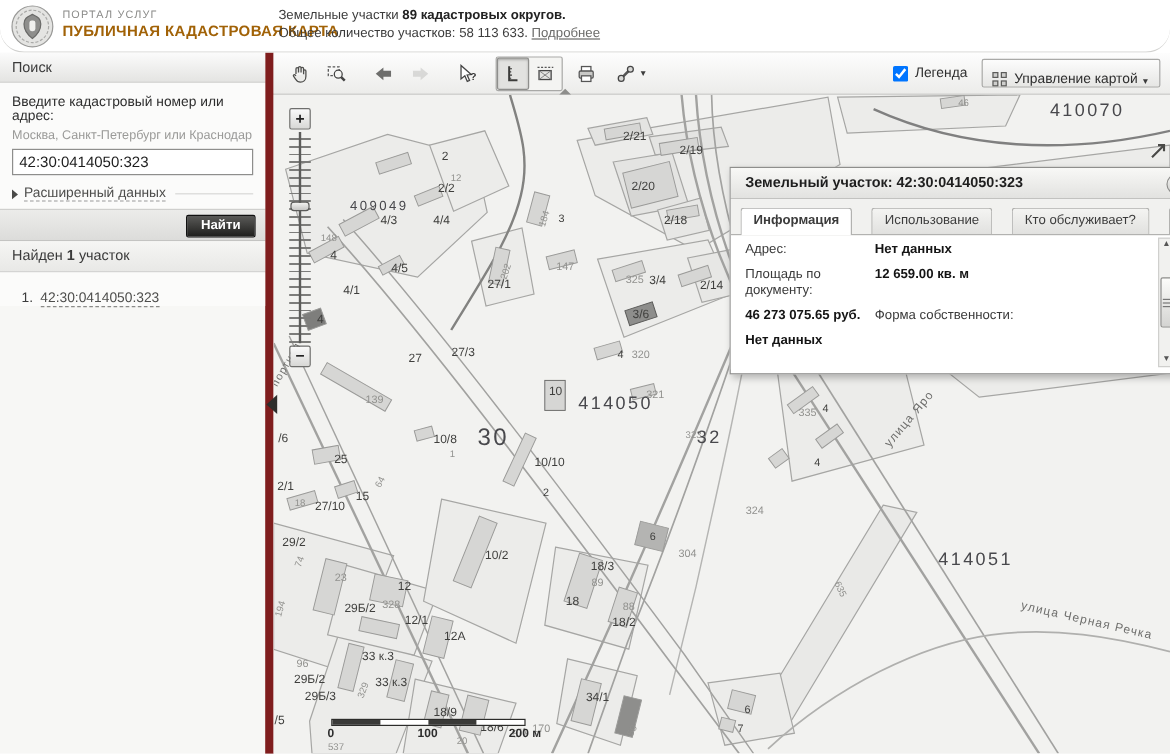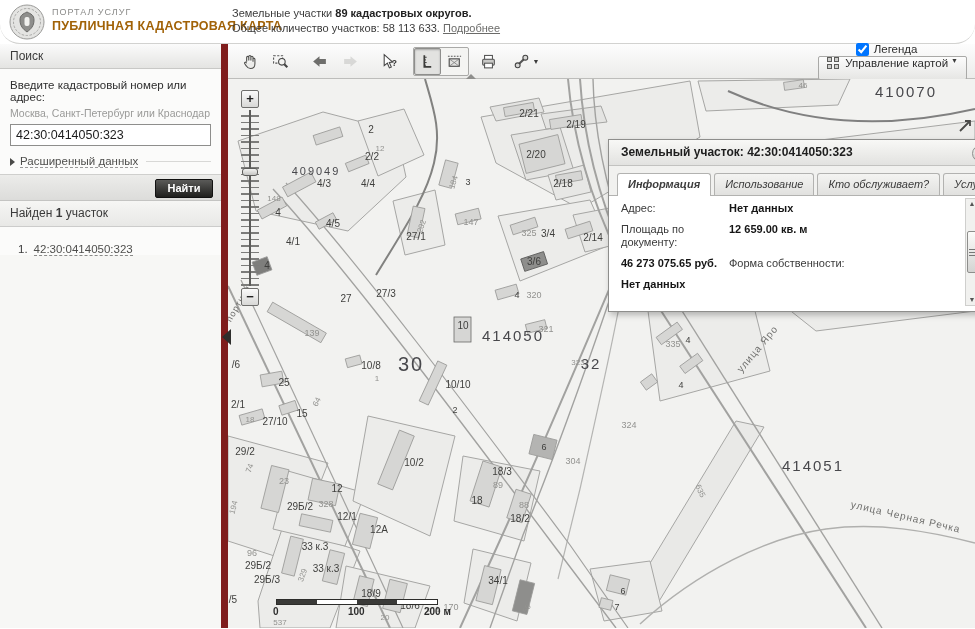--- a/index.html
+++ b/index.html
@@ -51,24 +51,24 @@
     border-bottom:1px solid #bdbdbb; display:flex; align-items:center; padding:0 8px; }
   .tbtn { width:27px; height:27px; margin-right:4px; display:flex; align-items:center; justify-content:center;
     background:transparent; border:1px solid transparent; border-radius:2px; cursor:pointer; }
   .tbtn.disabled { opacity:.45; }
   .tgroup-box { display:flex; border:1px solid #a9a9a7; border-radius:2px; background:#f4f4f2; margin:0 6px; }
   .tgroup-box .tbtn { margin:0; }
   .tbtn.active { background:#e2e2e0; border:1px solid #8e8e8c; box-shadow:inset 0 1px 2px rgba(0,0,0,.25); }
   .tsep { width:8px; }
   .tbtn.wide { width:40px; }
   .caret { font-size:7px; color:#3c3c3c; margin-left:3px; }
-  #tb-right { margin-left:auto; display:flex; align-items:center;flex-direction:column; }
+  #tb-right { margin-left:auto; display:flex; align-items:center; }
   #legend-wrap { display:flex; align-items:center; margin-right:12px; font-size:11.5px; color:#2e2e2e; }
   #legend-checkbox { width:13px; height:13px; margin-right:5px; }
-  #mapmgr-btn { display:flex; align-items:flex-start; height:24px; padding:0 8px; font-size:11.5px; color:#2e2e2e;
+  #mapmgr-btn { display:flex; align-items:flex-end; height:24px; padding:0 8px; font-size:11.5px; color:#2e2e2e;
     background:linear-gradient(#fcfcfc,#e6e6e4); border:1px solid #a9a9a7; border-radius:2px; cursor:pointer; }
   .grid-icon { display:grid; grid-template-columns:5px 5px; grid-gap:2px; margin-right:6px; }
   .grid-icon span { width:5px; height:5px; border:1px solid #5c5c5a; background:#cfcfcd; }
   #toolbar-notch { position:absolute; left:238px; bottom:-1px; width:0; height:0;
     border-left:5px solid transparent; border-right:5px solid transparent; border-bottom:5px solid #8e8e8c; }
 
   
   #mapwrap { position:relative; width:747px; height:549px; overflow:hidden; background:#f2f2f0; }
   #map-svg { position:absolute; left:0; top:0; }
   .mlabel { fill:#3f3f3d; }
@@ -100,23 +100,23 @@
 
   
   #popup { position:absolute; left:380px; top:60px; width:374px; height:173px; z-index:20;
     background:#fff; border:1px solid #8e8e8c; box-shadow:2px 3px 6px rgba(0,0,0,.25); }
   #popup-title { height:26px; line-height:25px; padding:0 12px; font-size:12px; font-weight:bold; color:#1e1e1e;
     background:linear-gradient(#f8f8f6,#e2e2e0); border-bottom:1px solid #c2c2c0; }
   #popup-close { position:absolute; top:5px; right:-8px; width:17px; height:17px; border-radius:50%;
     background:linear-gradient(#f4f4f2,#cfcfcd); border:1px solid #8e8e8c; font-size:9px; line-height:15px;
     text-align:center; color:#444; cursor:pointer; }
   #popup-tabs { display:flex; padding:6px 8px 0 8px; background:#f1f1ef; }
-  .ptab { padding:4px 10px 5px 10px; margin-right:3px; font-size:11px; color:#3c3c3c; white-space:nowrap;
+  .ptab { padding:4px 10px 5px 10px; margin-right:16px; font-size:11px; color:#3c3c3c; white-space:nowrap;
     background:linear-gradient(#f4f4f2,#e0e0de); border:1px solid #b2b2b0; border-bottom:none;
-    border-radius:3px 3px 0 0; cursor:pointer; position:relative; top:1px;font-style:italic; }
+    border-radius:3px 3px 0 0; cursor:pointer; position:relative; top:1px; }
   .ptab.active { background:#fff; font-weight:bold; padding-bottom:6px; z-index:2; }
   #popup-body { position:relative; height:113px; background:#fff; border-top:1px solid #b2b2b0; overflow:hidden; }
   #popup-rows { padding:6px 24px 0 12px; display:grid; grid-template-columns:108px 1fr; grid-row-gap:8px;
     font-size:11px; line-height:13px; }
   .prow-label { color:#3a3a3a; padding-right:6px; }
   .prow-value { color:#151515; font-weight:bold; }
   #popup-scroll { position:absolute; right:2px; top:2px; bottom:2px; width:14px; background:#f1f1ef;
     border:1px solid #cfcfcd; display:flex; flex-direction:column; align-items:center; cursor:pointer; }
   .sarrow { font-size:7px; color:#555; line-height:10px; }
   #sthumb { width:10px; height:42px; margin-top:22px; background:linear-gradient(#fcfcfa,#d4d4d2);

